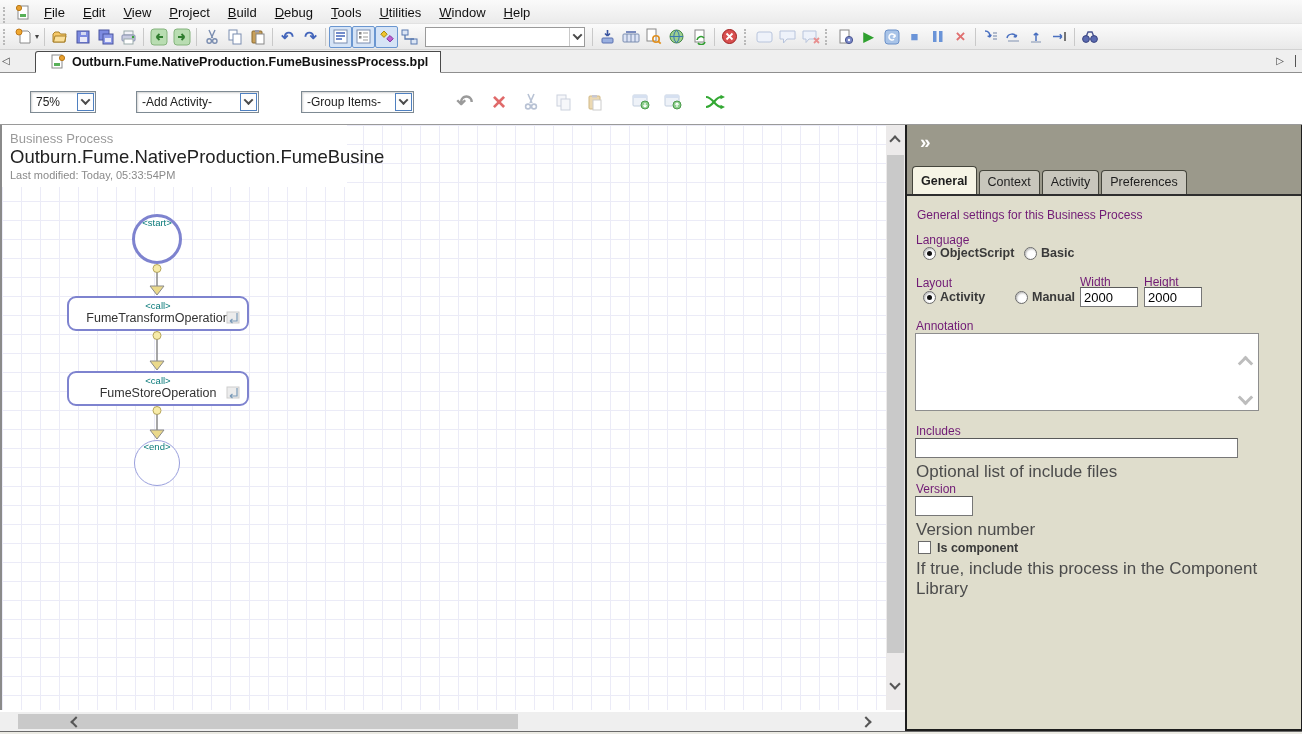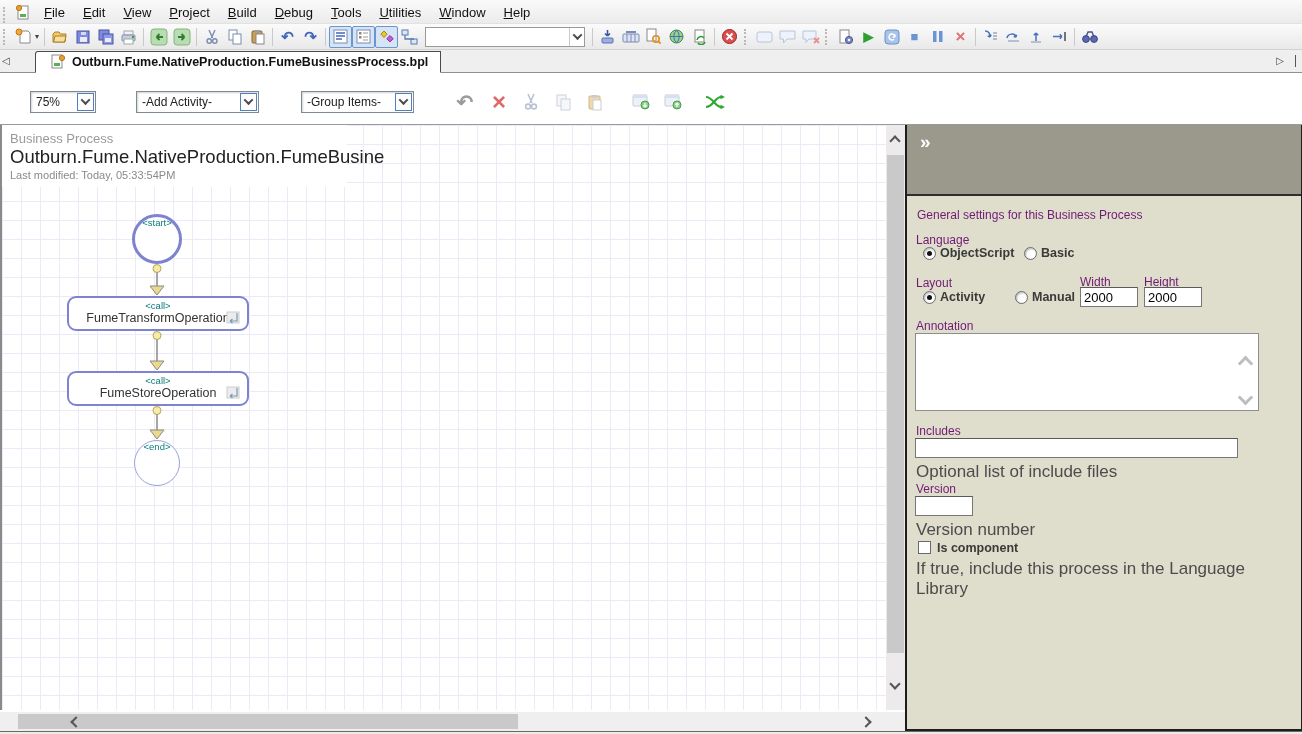--- a/index.html
+++ b/index.html
@@ -506,20 +506,26 @@
   </div>
   <div class="hscroll">
     <div class="thumb"></div>
     <span class="vchev arrow-left" style="transform:rotate(45deg)"></span>
     <span class="vchev arrow-right" style="transform:rotate(-135deg)"></span>
   </div>
 
   <div class="inspector">
     <div class="insp-header">
       <span class="collapse">»</span>
+      <div class="insp-tabs">
+        <span class="itab active">General</span>
+        <span class="itab">Context</span>
+        <span class="itab">Activity</span>
+        <span class="itab">Preferences</span>
+      </div>
     </div>
 
     <div class="insp-body">
       <span class="lbl" style="left:10px;top:12px">General settings for this Business Process</span>
 
       <span class="lbl" style="left:9px;top:37px">Language</span>
       <span class="radio on" style="position:absolute;left:16px;top:51px"></span>
       <span class="lbl blbl" style="left:33px;top:50px">ObjectScript</span>
       <span class="radio" style="position:absolute;left:117px;top:51px"></span>
       <span class="lbl blbl" style="left:134px;top:50px">Basic</span>
@@ -543,18 +549,18 @@
       <span class="lbl" style="left:9px;top:228px">Includes</span>
       <input class="tinput" style="left: 8px; top: 242px; width: 323px;" value="">
       <span class="hint" style="left:9px;top:266px">Optional list of include files</span>
 
       <span class="lbl" style="left:9px;top:286px">Version</span>
       <input class="tinput" style="left: 8px; top: 300px; width: 58px;" value="">
       <span class="hint" style="left:9px;top:324px">Version number</span>
 
       <span class="ckbox" style="position:absolute;left:11px;top:345px"></span>
       <span class="lbl blbl" style="left:30px;top:345px">Is component</span>
-      <span class="hint" style="left:9px;top:363px">If true, include this process in the Language Library</span>
+      <span class="hint" style="left:9px;top:363px">If true, include this process in the Component Library</span>
     </div>
   </div>
 
   <div class="bottom-edge"></div>
 </div>
 
 </body></html>

